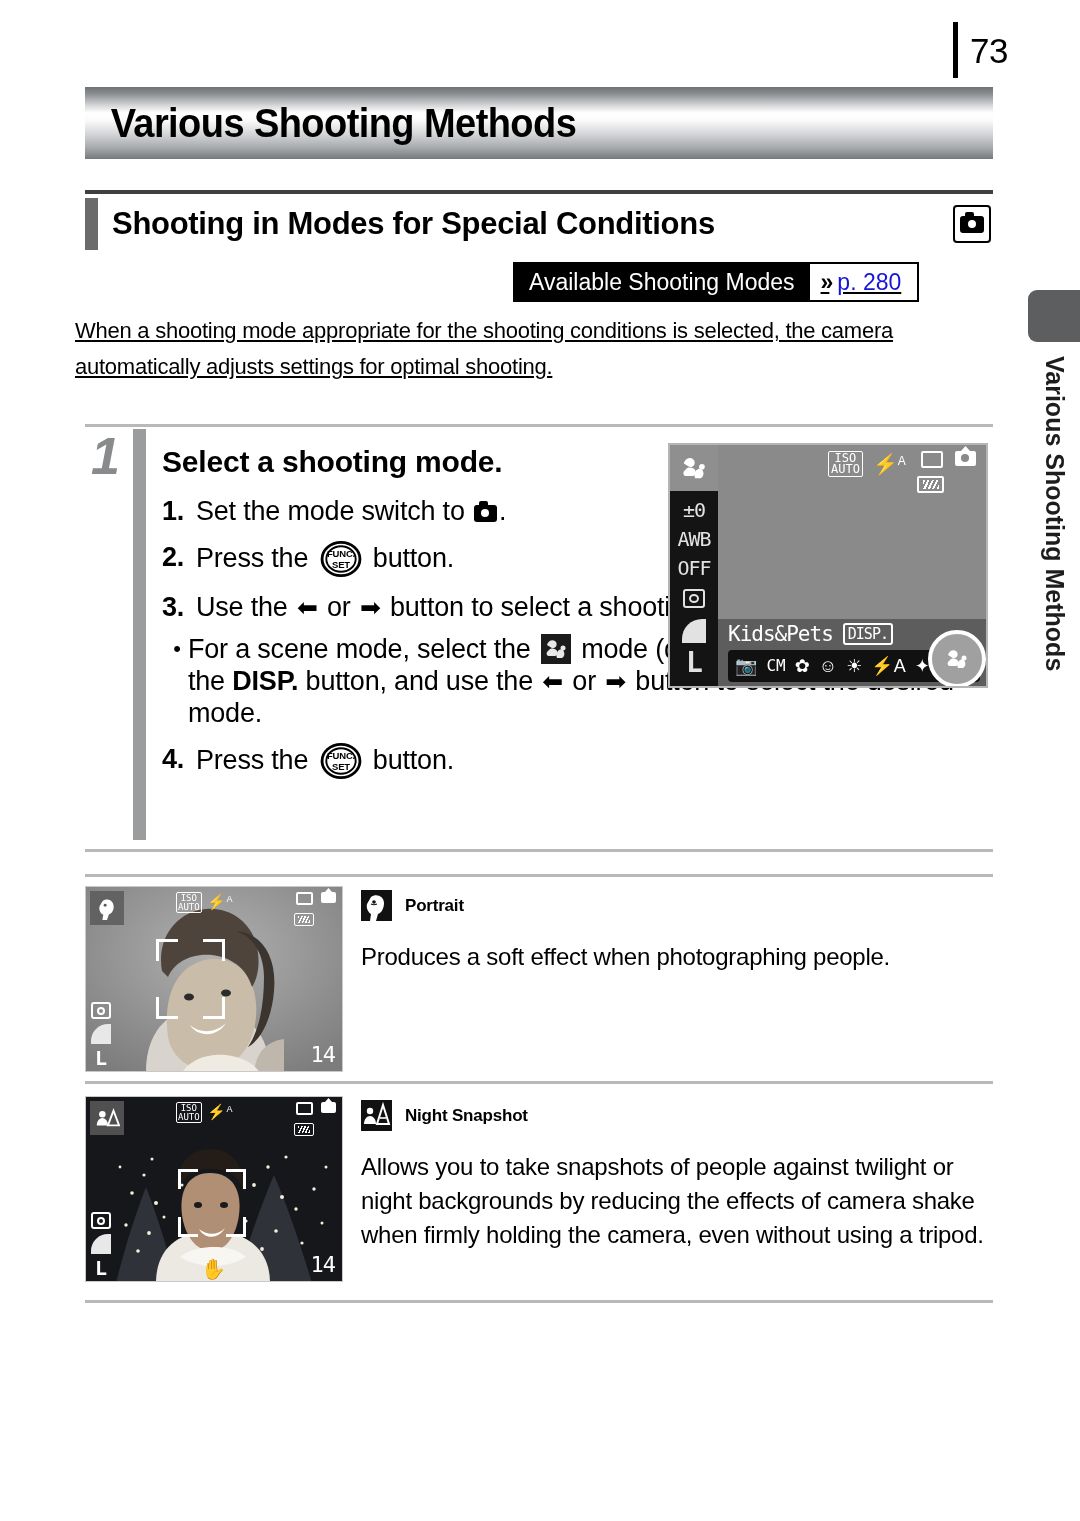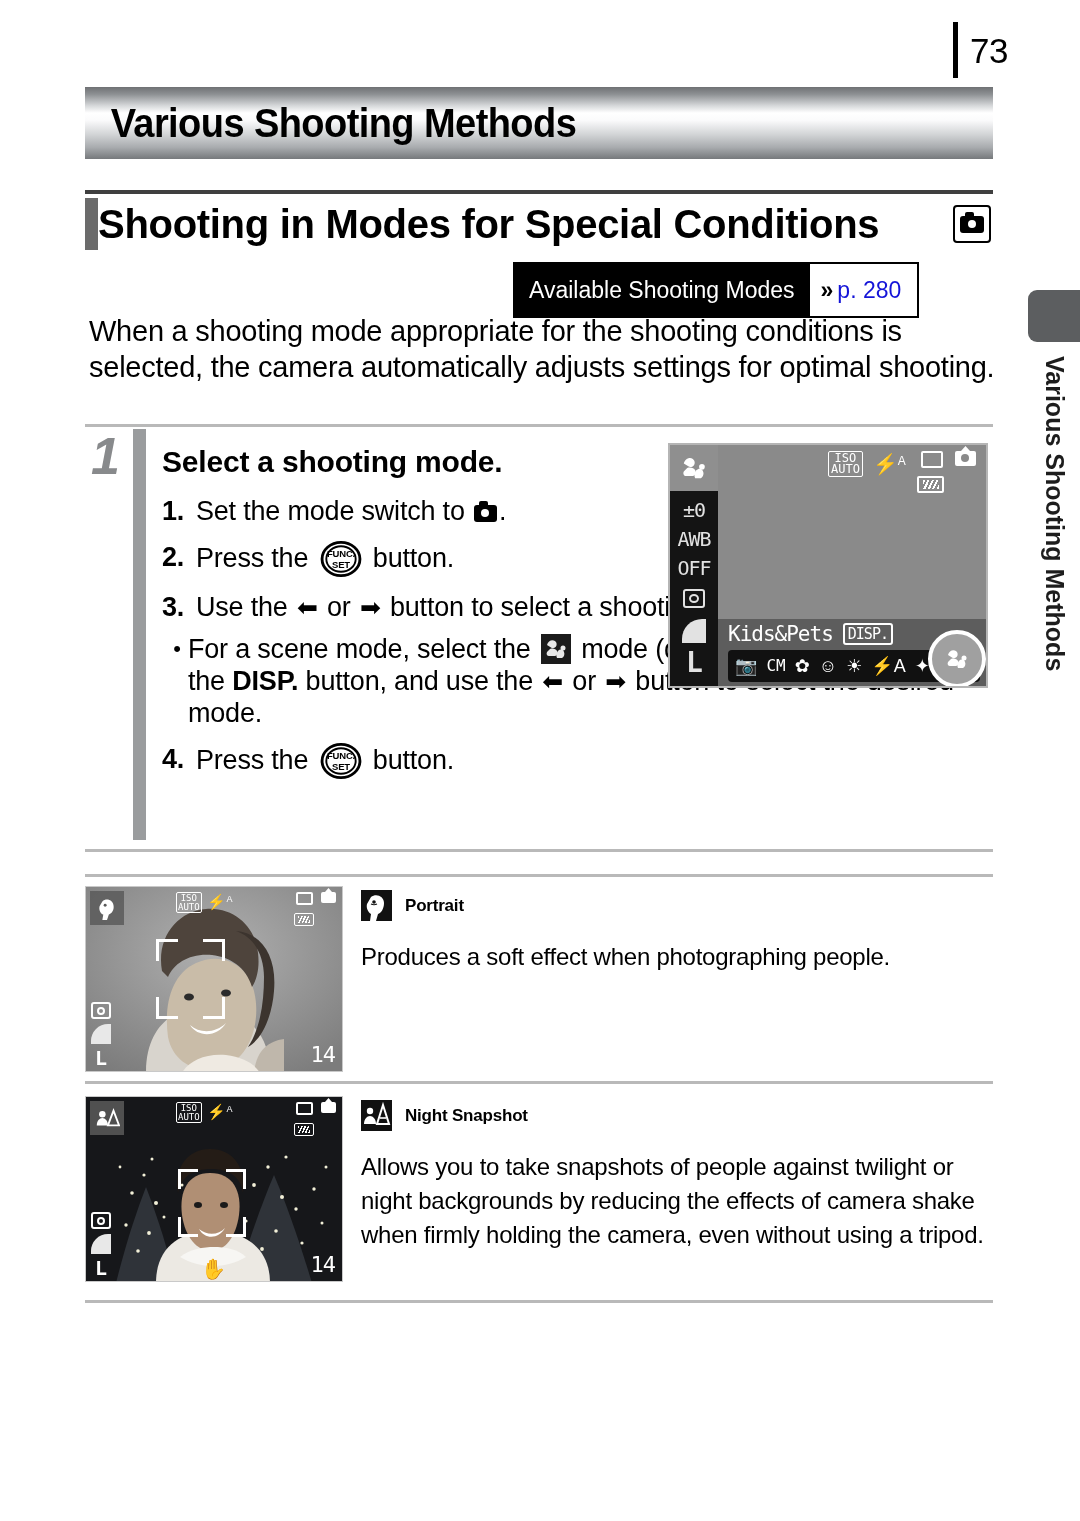--- a/index.html
+++ b/index.html
@@ -77,23 +77,24 @@
     height: 56px;
     margin-top: 2px;
   }
   .section-accent {
     width: 13px;
     height: 52px;
     background: #6b6b6b;
     flex: 0 0 auto;
   }
   .section-title {
-    font-size: 40px;
+    font-size: 31px;
     font-weight: bold;
     letter-spacing: -0.3px;
+    padding-left: 14px;
     white-space: nowrap;
     flex: 1 1 auto;
   }
   .icon-box-camera {
     flex: 0 0 auto;
     width: 38px;
     height: 38px;
     border: 2.5px solid #000;
     border-radius: 4px;
     display: flex;
@@ -126,22 +127,23 @@
     background: #fff;
     border-radius: 50%;
   }
 
   
   .ref-badge {
     position: absolute;
     left: 513px;
     top: 262px;
     display: flex;
-    height: 56px;
+    height: 40px;
     border: 2px solid #000;
+    text-decoration: underline;
   }
   .ref-left {
     background: #000;
     color: #fff;
     font-size: 23px;
     font-weight: normal;
     display: flex;
     align-items: center;
     padding: 0 15px 0 14px;
     white-space: nowrap;
@@ -153,26 +155,27 @@
     gap: 8px;
     padding: 0 16px 0 11px;
     white-space: nowrap;
   }
   .ref-chev { font-size: 23px; color: #000; font-weight: bold; letter-spacing: -4px; }
   .ref-page { font-size: 23px; color: #1414d8; }
 
   
   .intro {
     position: absolute;
-    left: 89px;
+    left: 75px;
     top: 313px;
     width: 915px;
-    font-size: 29px;
+    font-size: 22px;
     line-height: 36px;
     letter-spacing: -0.25px;
+    text-decoration: underline;
   }
 
   
   .step-rule {
     position: absolute;
     left: 85px;
     top: 424px;
     width: 908px;
     height: 3px;
     background: #b9b9b9;

